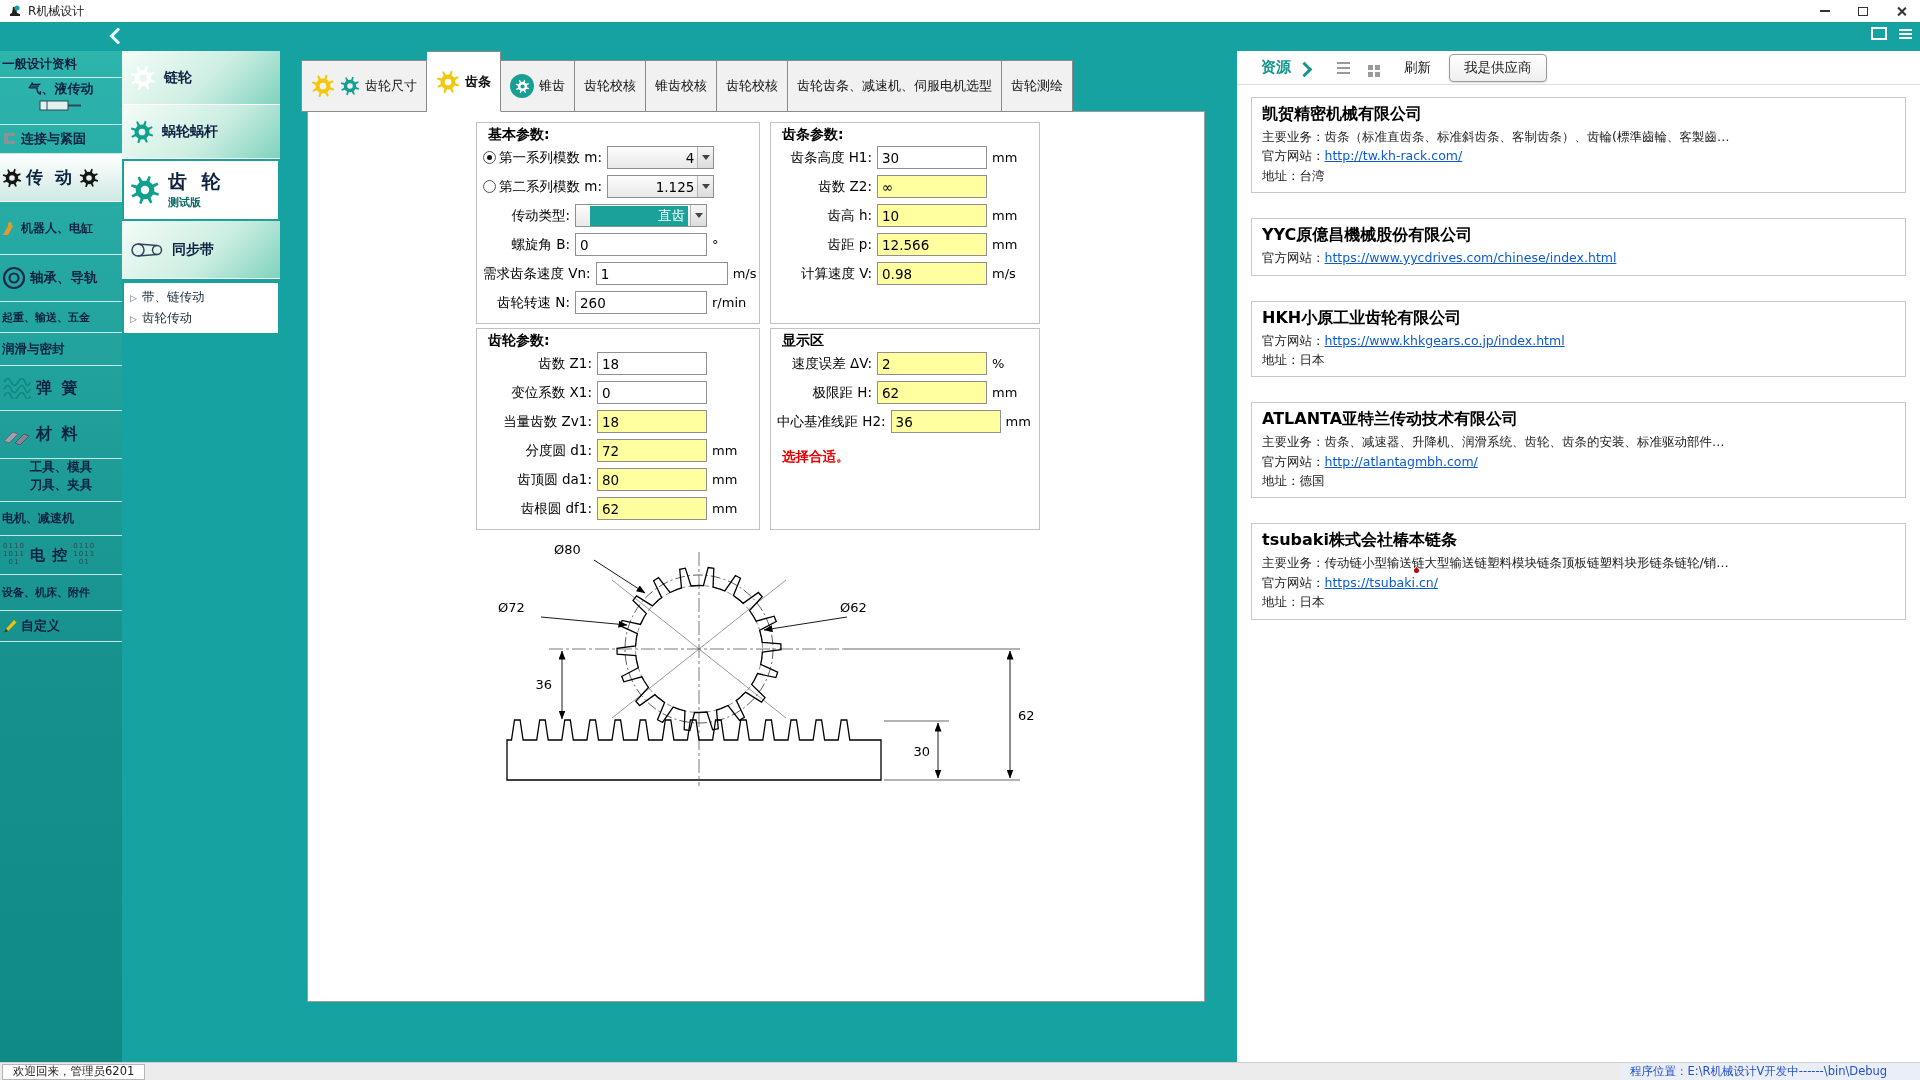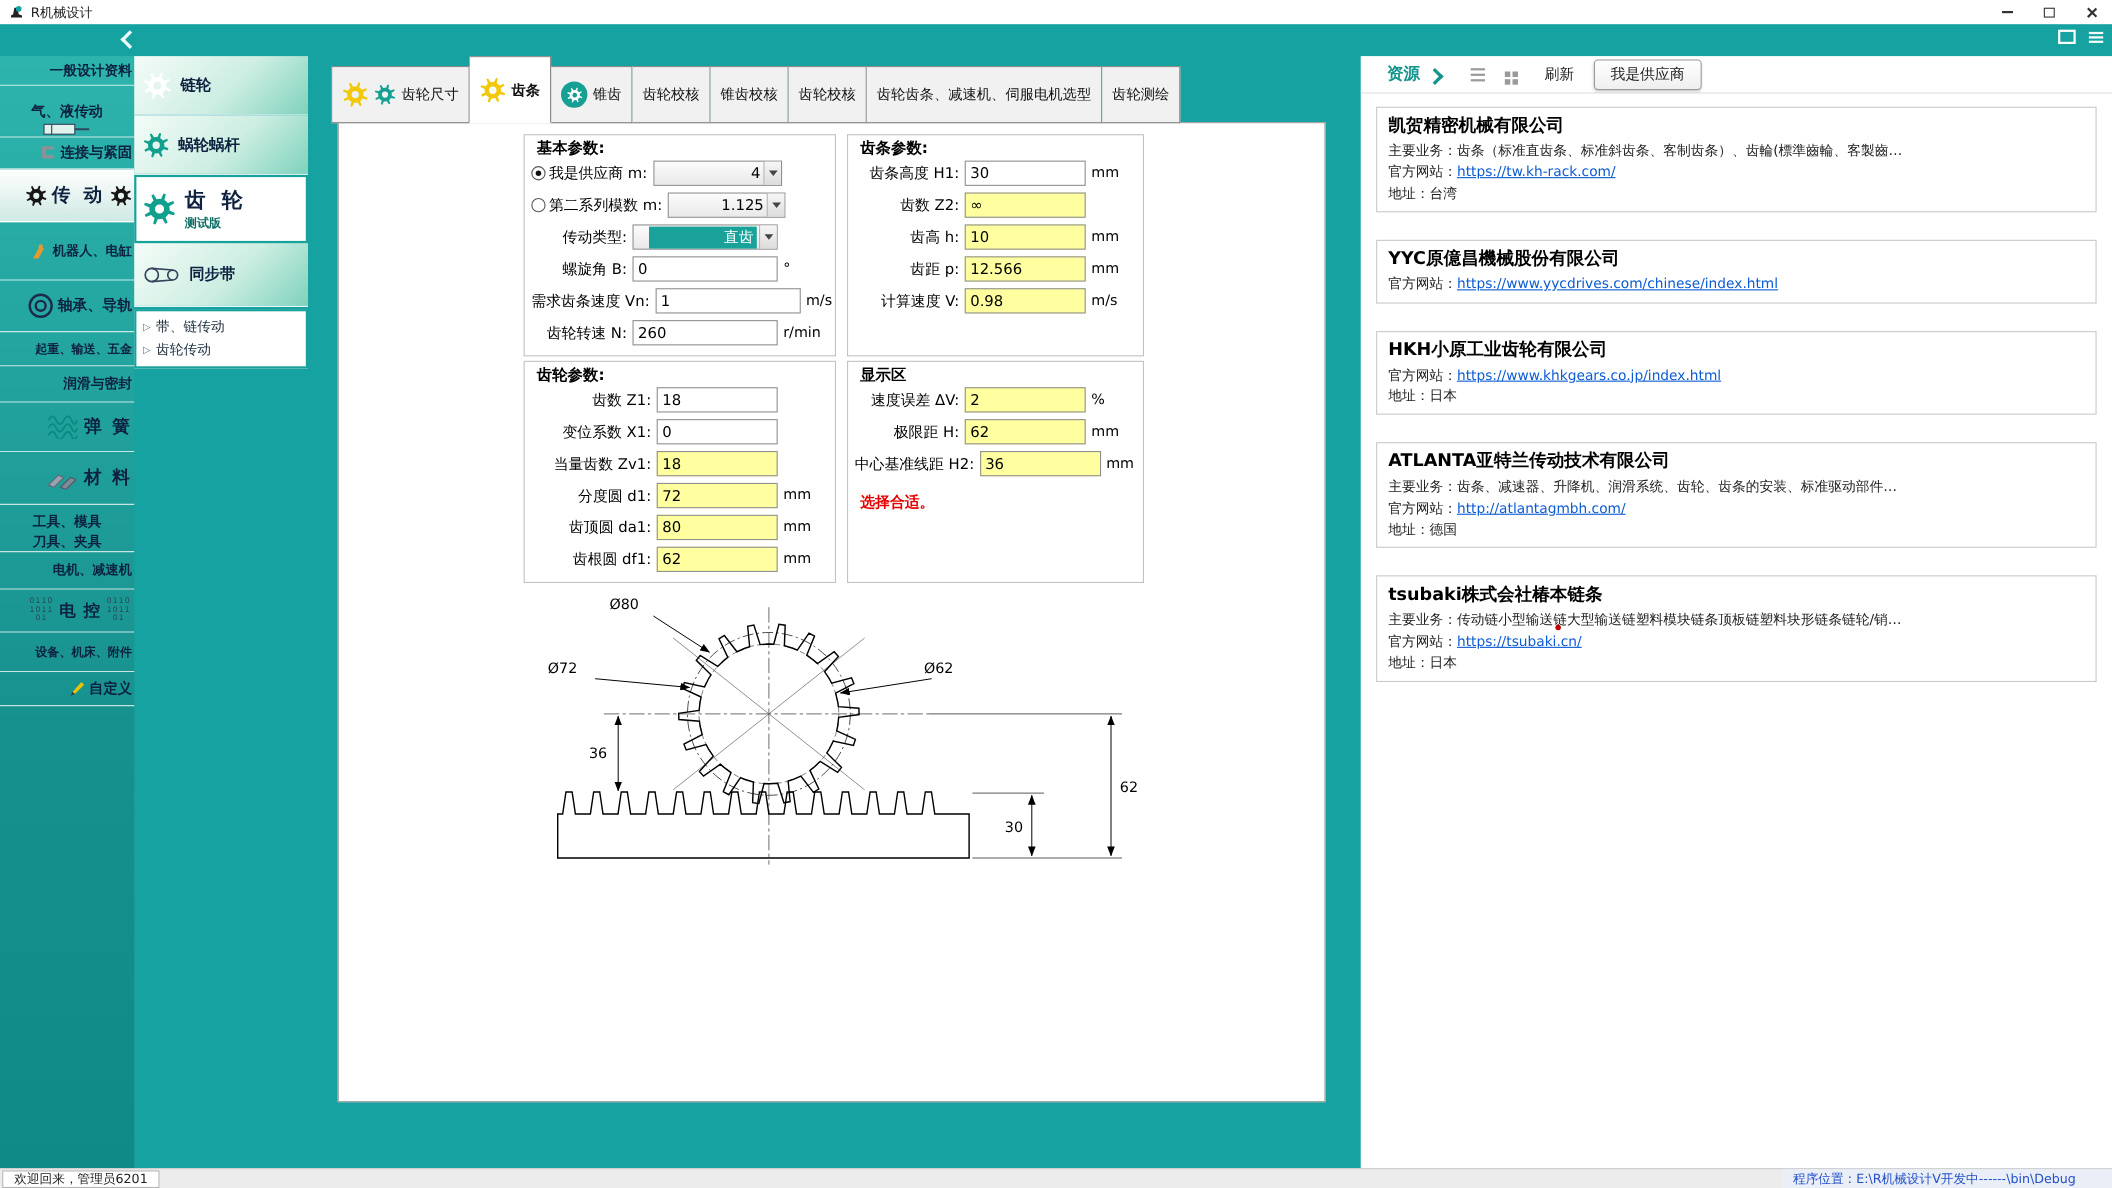--- a/index.html
+++ b/index.html
@@ -21,21 +21,21 @@
   
   .back-btn{position:absolute;left:108px;top:28px;width:16px;height:16px}
   .back-btn::before{content:'';position:absolute;left:4px;top:2px;width:9px;height:9px;border-left:3px solid #eafafa;border-bottom:3px solid #eafafa;transform:rotate(45deg)}
   .chrome-icons{position:absolute;right:8px;top:27px;display:flex;gap:12px;align-items:center}
   .ci-full{width:16px;height:13px;border:2px solid #fff}
   .ci-menu{display:block;width:13px;height:2px;background:#fff;box-shadow:0 4px 0 #fff,0 8px 0 #fff;margin-bottom:8px}
   .collapse-handle{position:absolute;left:268px;top:57px;color:#fff;font-size:10px}
 
   
   .sidebar{position:absolute;left:0;top:51px;width:122px;bottom:18px;background:linear-gradient(180deg,#2db4ad 0%,#17918e 60%,#0f8a87 100%)}
-  .sb-item{display:flex;align-items:center;justify-content:flex-end;gap:4px;border-bottom:1px solid rgba(255,255,255,.75);color:#0d2240;font-weight:bold;text-align:center;padding:0 2px}
+  .sb-item{display:flex;align-items:center;justify-content:flex-start;gap:4px;border-bottom:1px solid rgba(255,255,255,.75);color:#0d2240;font-weight:bold;text-align:center;padding:0 2px}
   .sb-label{white-space:nowrap}
   .sb-item:nth-child(1){height:27px;font-size:12.5px}
   .sb-item:nth-child(2){height:47px;flex-direction:column;gap:1px;font-size:13px;padding-top:2px}
   .sb-item:nth-child(3){height:29px;font-size:13px}
   .sb-item:nth-child(4){height:48px;background:linear-gradient(180deg,#ffffff,#cfe9e2);font-size:17px;letter-spacing:3px}
   .sb-item:nth-child(5){height:53px;font-size:12px}
   .sb-item:nth-child(6){height:47px;font-size:13.5px}
   .sb-item:nth-child(7){height:31px;font-size:11px}
   .sb-item:nth-child(8){height:33px;font-size:12.5px}
   .sb-item:nth-child(9){height:45px;font-size:16px;letter-spacing:2px}
@@ -316,21 +316,21 @@
       <span class="tab-label">齿轮测绘</span>
     </div>
   </div>
 
 <div class="main">
   <div class="fs" id="fs-basic">
     <div class="fs-title">基本参数:</div>
     <div class="fs-rows">
         <div class="frow">
           <span class="radio on"></span>
-          <span class="flabel">我是供应商 m:</span>
+          <span class="flabel">第一系列模数 m:</span>
           <span class="dd">
             <span class="ddv">4</span>
             <span class="dda"></span>
           </span>
           <span class="funit"></span>
         </div>
         <div class="frow">
           <span class="radio"></span>
           <span class="flabel">第二系列模数 m:</span>
           <span class="dd">
@@ -500,21 +500,21 @@
         <i></i>
       </span>
     <span class="hic hic-grid"></span>
     <span class="refresh">刷新</span>
     <button class="supplier-btn">我是供应商</button>
   </div>
   <div class="cards">
       <div class="card">
         <div class="card-title">凯贺精密机械有限公司</div>
         <div class="card-line"><span>主要业务：</span>齿条（标准直齿条、标准斜齿条、客制齿条）、齿輪(標準齒輪、客製齒…</div>
-        <div class="card-line"><span>官方网站：</span><a class="link">https://tw.kh-rack.com/</a></div>
+        <div class="card-line"><span>官方网站：</span><a class="link">http://tw.kh-rack.com/</a></div>
         <div class="card-line"><span>地址：</span>台湾</div>
       </div>
       <div class="card">
         <div class="card-title">YYC原億昌機械股份有限公司</div>
         <div class="card-line"><span>官方网站：</span><a class="link">https://www.yycdrives.com/chinese/index.html</a></div>
       </div>
       <div class="card">
         <div class="card-title">HKH小原工业齿轮有限公司</div>
         <div class="card-line"><span>官方网站：</span><a class="link">https://www.khkgears.co.jp/index.html</a></div>
         <div class="card-line"><span>地址：</span>日本</div>

